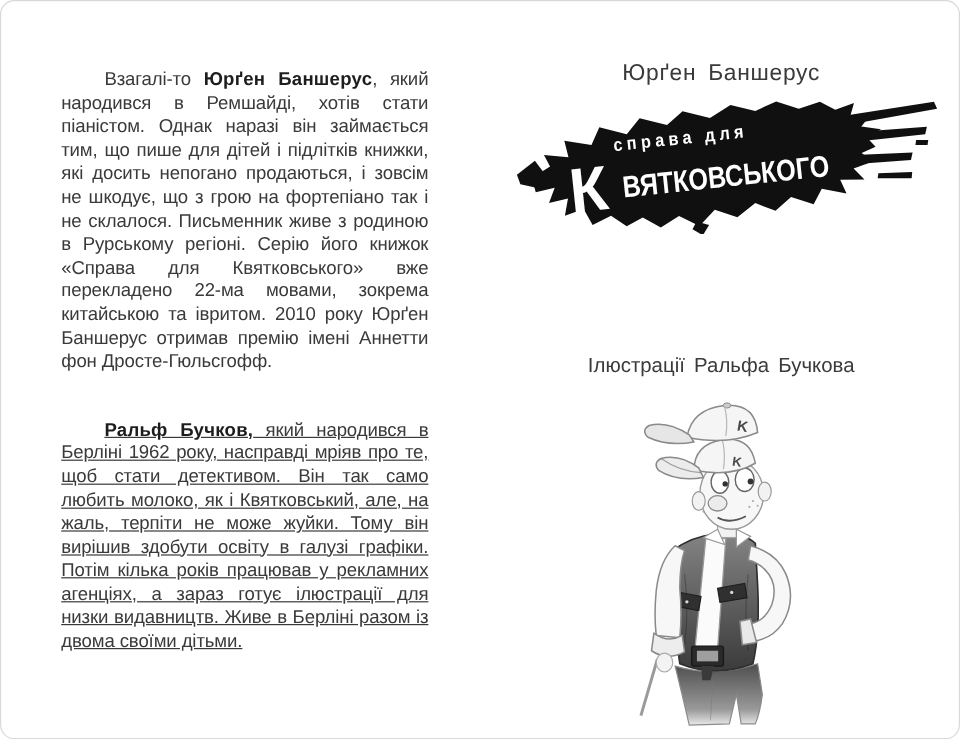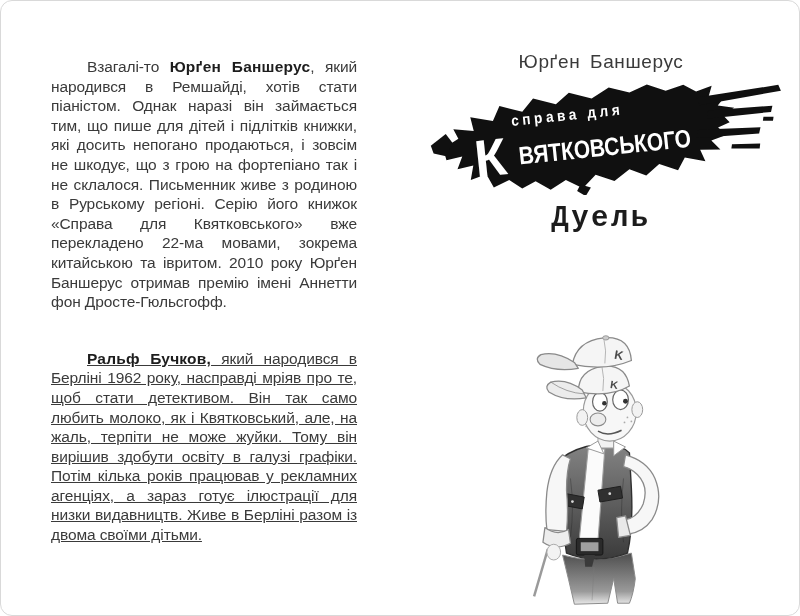--- a/index.html
+++ b/index.html
@@ -119,23 +119,24 @@
           <path class="logo-ink" d="M334,50 l10,1 l-1,4 l-10,-1 z"></path>
           <path class="logo-ink" d="M146,98 l10,4 l-6,8 l-8,-6 z"></path>
         </g>
         <text class="logo-top-line" x="140" y="33" text-anchor="middle" textLength="112" lengthAdjust="spacingAndGlyphs">справа для</text>
         <text class="logo-initial" x="44" y="80">К</text>
         <text class="logo-rest" x="88" y="72" textLength="172" lengthAdjust="spacingAndGlyphs">вятковського</text>
       </g>
     </svg>
 
     <h1 class="book-title">
-      <span>Дуель</span><br>
+      <br>
     </h1>
 
+    <div class="illustrator-credit">Ілюстрації Ральфа Бучкова</div>
 
     <svg class="boy-illustration" viewBox="0 0 140 290" xmlns="http://www.w3.org/2000/svg">
       <defs>
         <linearGradient id="gVest" x1="0" y1="0" x2="0" y2="1">
           <stop offset="0" stop-color="#838383"></stop>
           <stop offset="1" stop-color="#3b3b3b"></stop>
         </linearGradient>
         <linearGradient id="gPants" x1="0" y1="0" x2="0" y2="1">
           <stop offset="0" stop-color="#4e4e4e"></stop>
           <stop offset="0.75" stop-color="#9a9a9a"></stop>

